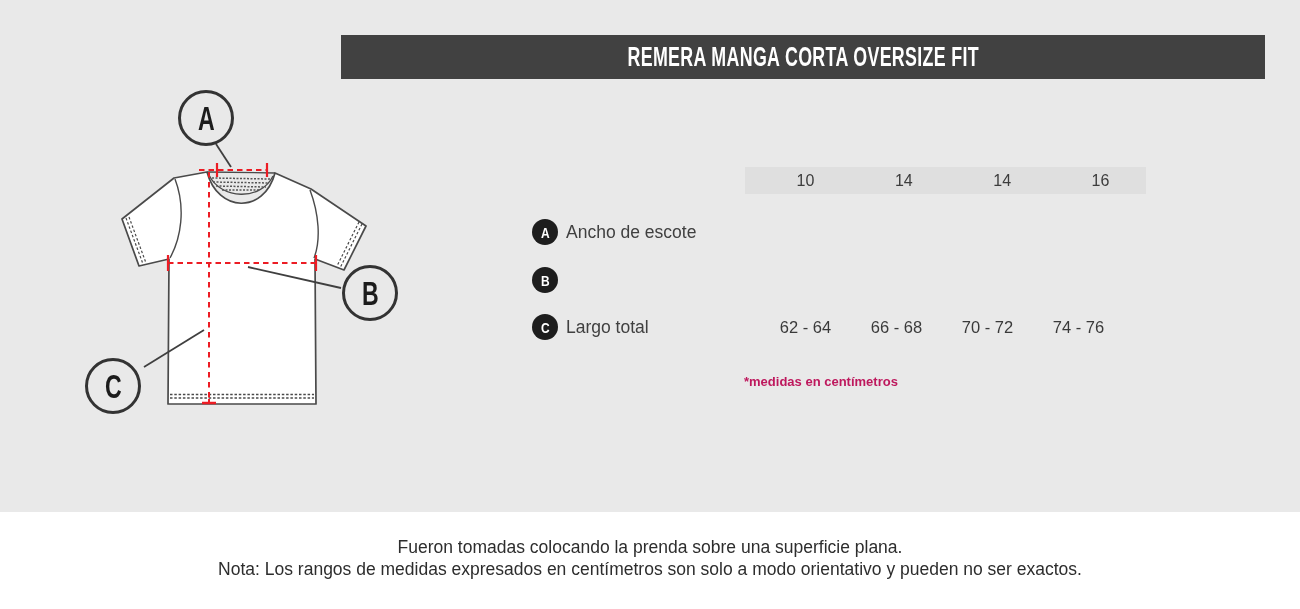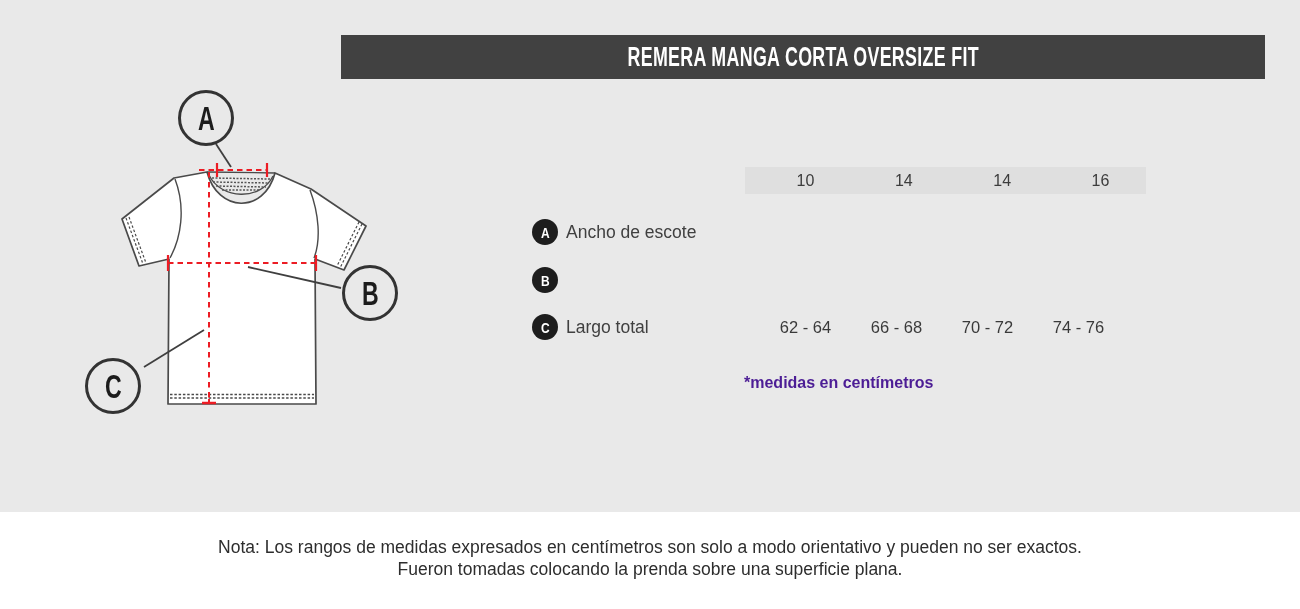--- a/index.html
+++ b/index.html
@@ -48,21 +48,21 @@
   .badge-letter { color:#ffffff; font-size:15px; font-weight:bold; display:inline-block; transform:scaleX(0.8); line-height:1; }
   .row-label { position:absolute; left:566px; height:26px; line-height:26px; font-size:17.5px; color:#404040; white-space:nowrap; }
   .cells {
     position:absolute; left:745px; width:401px; height:26px;
     display:flex; padding-left:15px; box-sizing:border-box;
   }
   .cell { width:91px; text-align:center; font-size:16.5px; color:#3a3a3a; line-height:26px; white-space:nowrap; }
 
   .row-a { top:219px; } .row-b { top:267px; } .row-c { top:314px; }
 
-  .footnote { position:absolute; left:744px; top:374px; font-size:16px; font-weight:bold; color:#4c1d95; }
+  .footnote { position:absolute; left:744px; top:374px; font-size:13px; font-weight:bold; color:#be185d; }
 
   
   .note { position:absolute; left:0; top:536px; width:1300px; text-align:center;
           font-size:17.5px; line-height:22px; color:#2d2d2d; }
 </style>
 </head>
 <body>
 
 <div class="page">
   <div class="gray-panel"></div>
@@ -153,16 +153,16 @@
   <div class="cells row-c">
     <div class="cell">62 - 64</div>
     <div class="cell">66 - 68</div>
     <div class="cell">70 - 72</div>
     <div class="cell">74 - 76</div>
   </div>
 
   <div class="footnote">*medidas en centímetros</div>
 
   <div class="note">
+    <div>Fueron tomadas colocando la prenda sobre una superficie plana.</div>
     <div>Nota: Los rangos de medidas expresados en centímetros son solo a modo orientativo y pueden no ser exactos.</div>
-    <div>Fueron tomadas colocando la prenda sobre una superficie plana.</div>
   </div>
 </div>
 
 </body></html>

